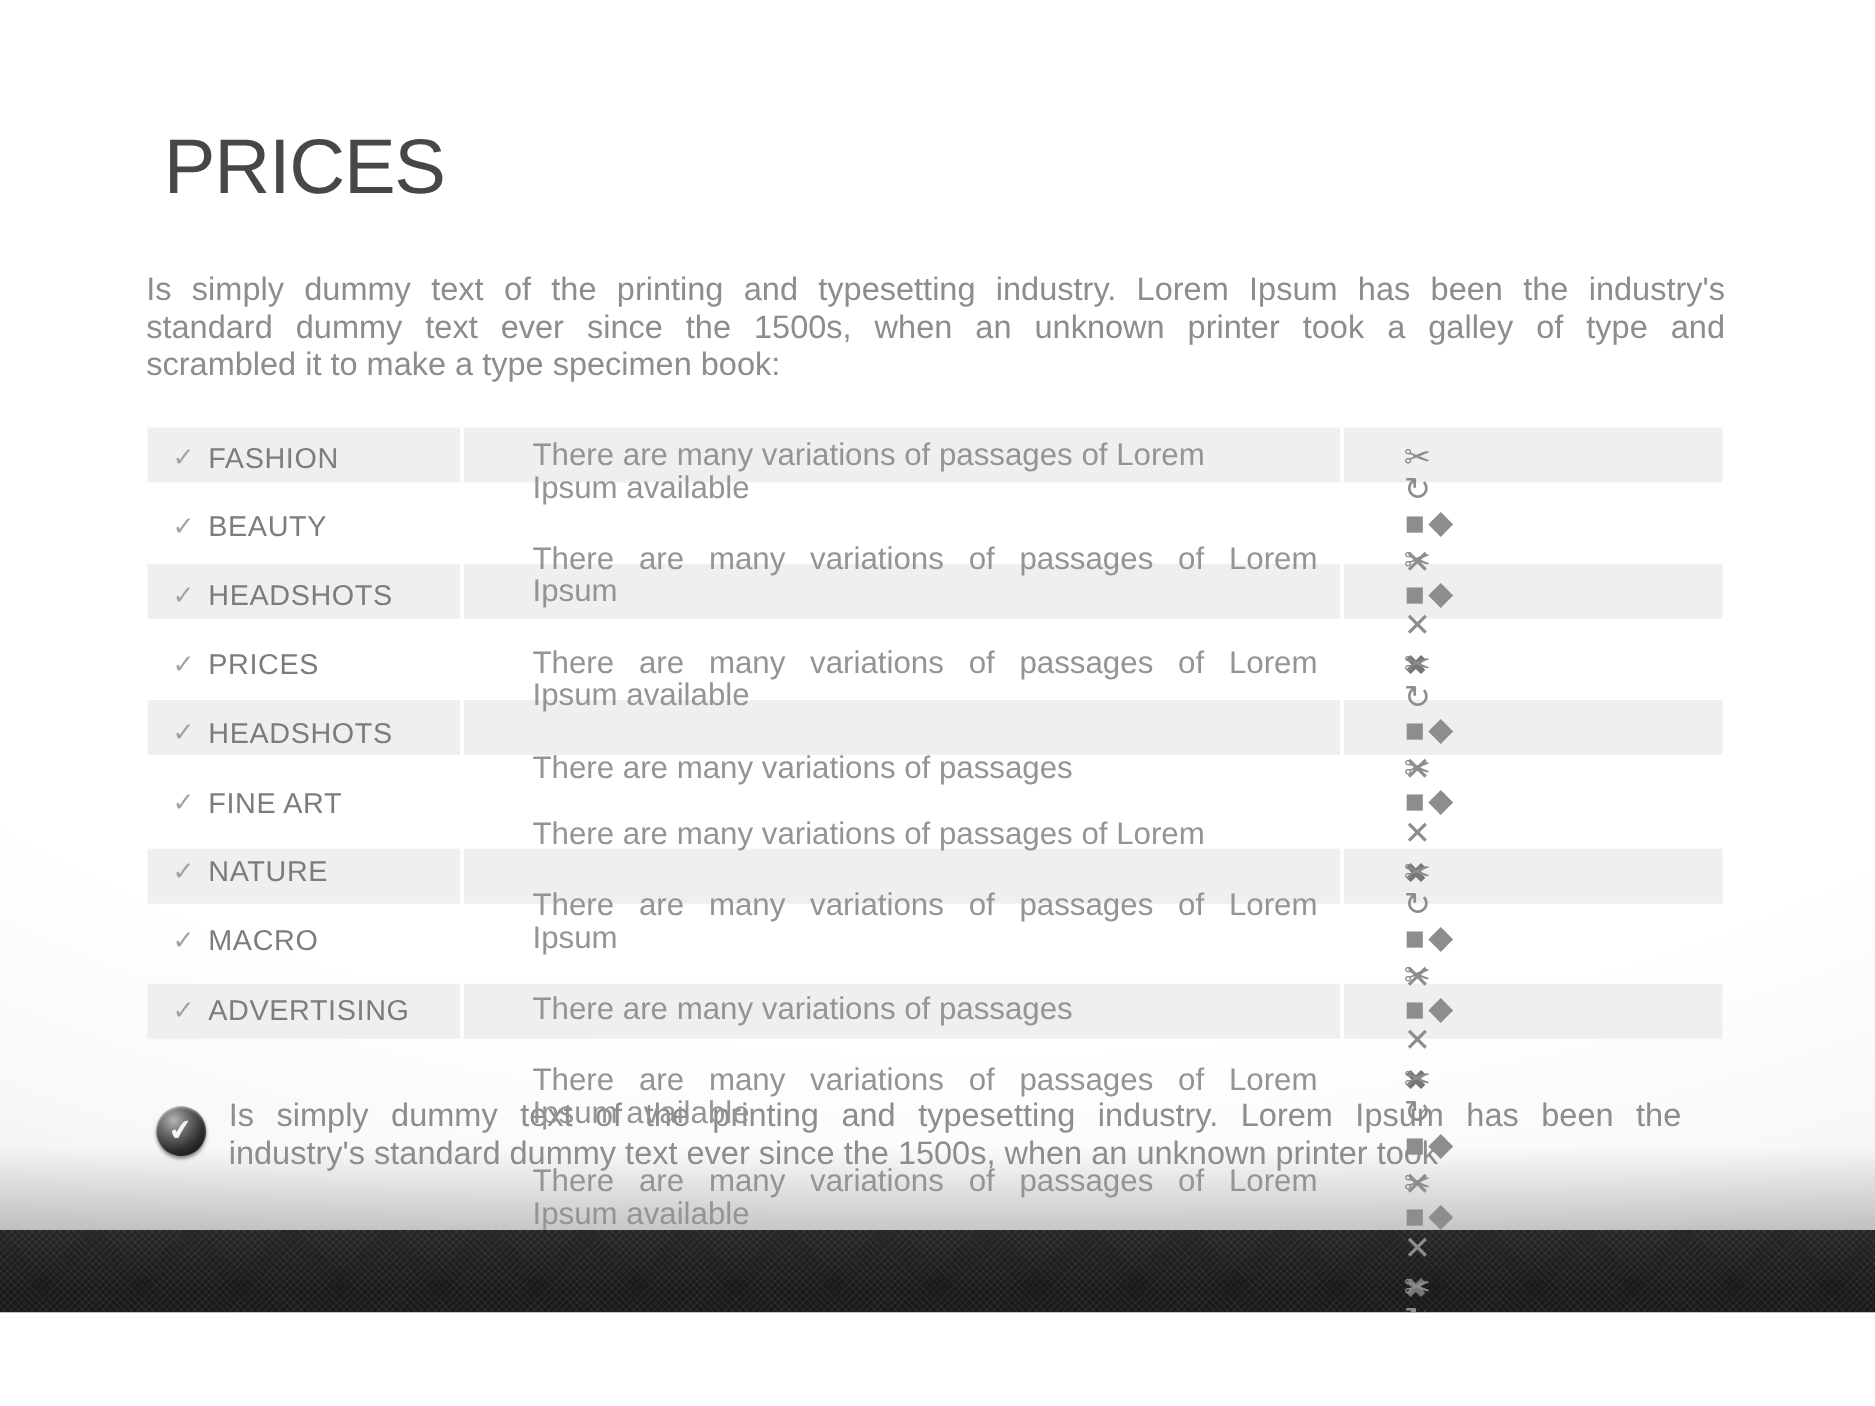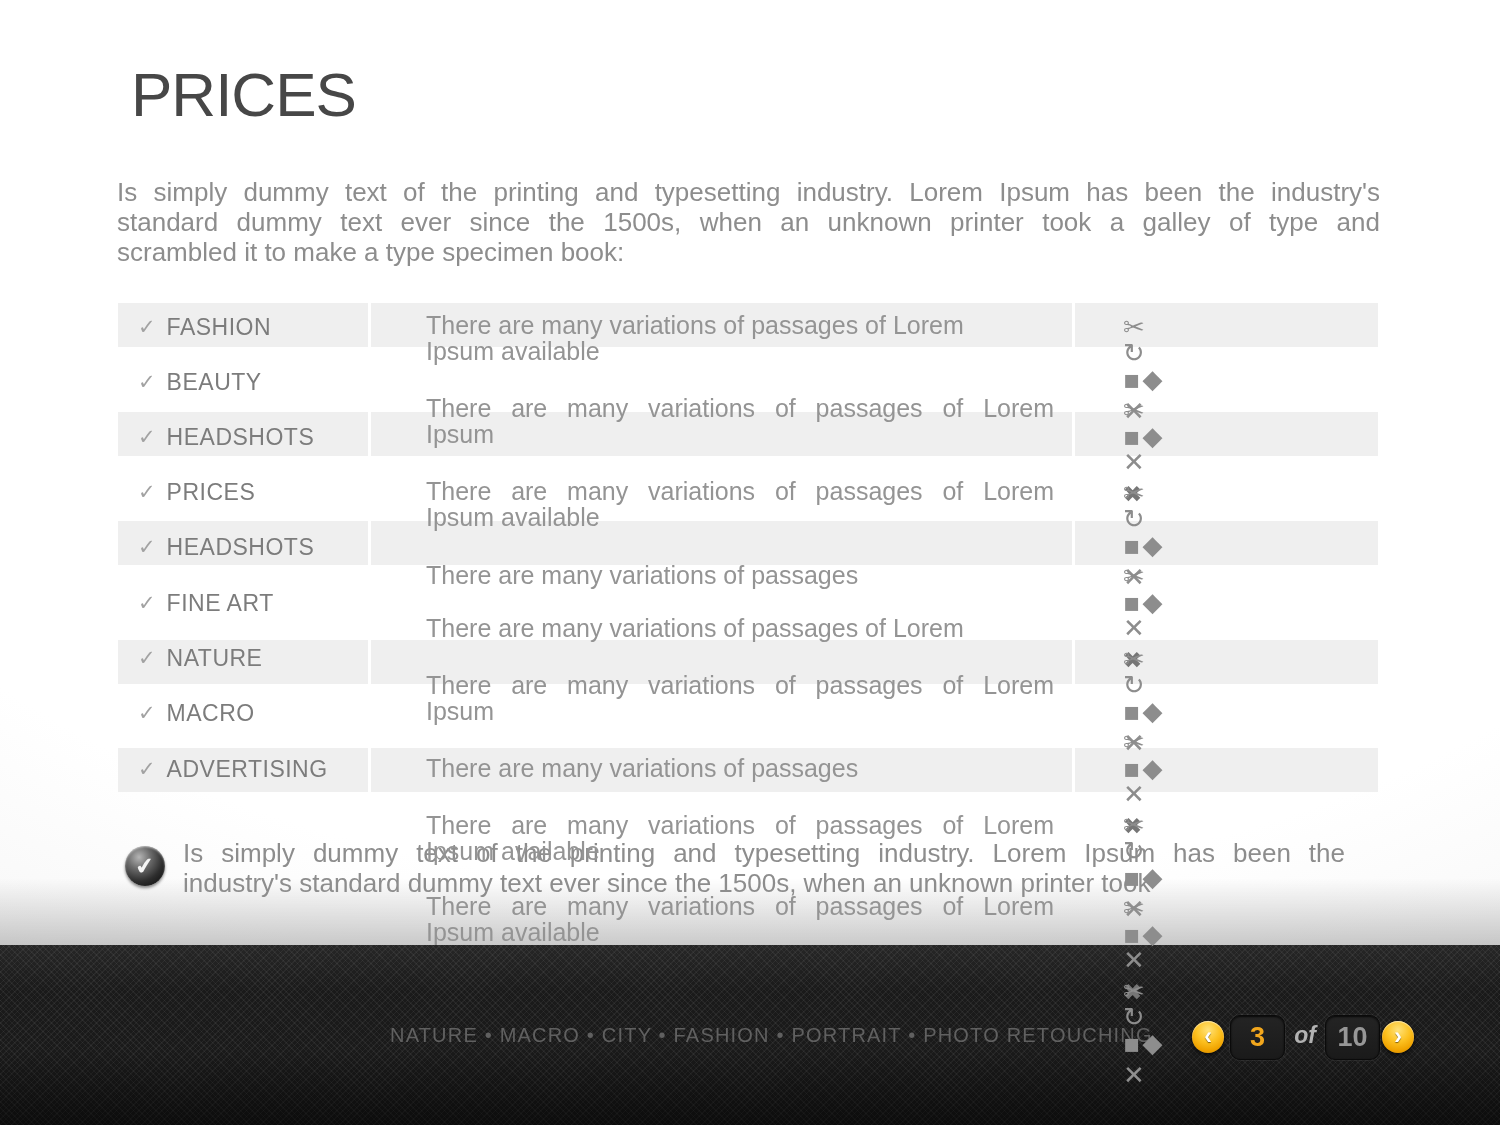--- a/index.html
+++ b/index.html
@@ -1,20 +1,21 @@
 <!DOCTYPE html>
 <html><head>
 <meta charset="utf-8">
 <style>
   html,body{margin:0;padding:0;background:#ffffff;}
   .stage{
-    position:relative;width:1500px;height:1125px;overflow:hidden;
+    position:relative;width:1500px;height:1011px;overflow:hidden;
     font-family:"Liberation Sans","DejaVu Sans",sans-serif;
     background:
       radial-gradient(115% 85% at 52% 30%, #ffffff 58%, #f8f8f8 76%, #ececec 90%, #d6d6d6 100%);
+    margin-top: 39px;
   }
   
   .pre-footer-shade{position:absolute;left:0;top:878px;width:1500px;height:67px;
     background:linear-gradient(180deg, rgba(0,0,0,0) 0%, rgba(0,0,0,0.20) 100%);}
   
   .title{position:absolute;left:131px;top:63px;font-size:62px;line-height:64px;
     color:#474747;letter-spacing:-1px;}
   .subtitle{position:absolute;left:134px;top:121px;font-size:31px;line-height:34px;color:#3f3f3f;}
   .subtitle .hl{color:#ecc12f;}
   

